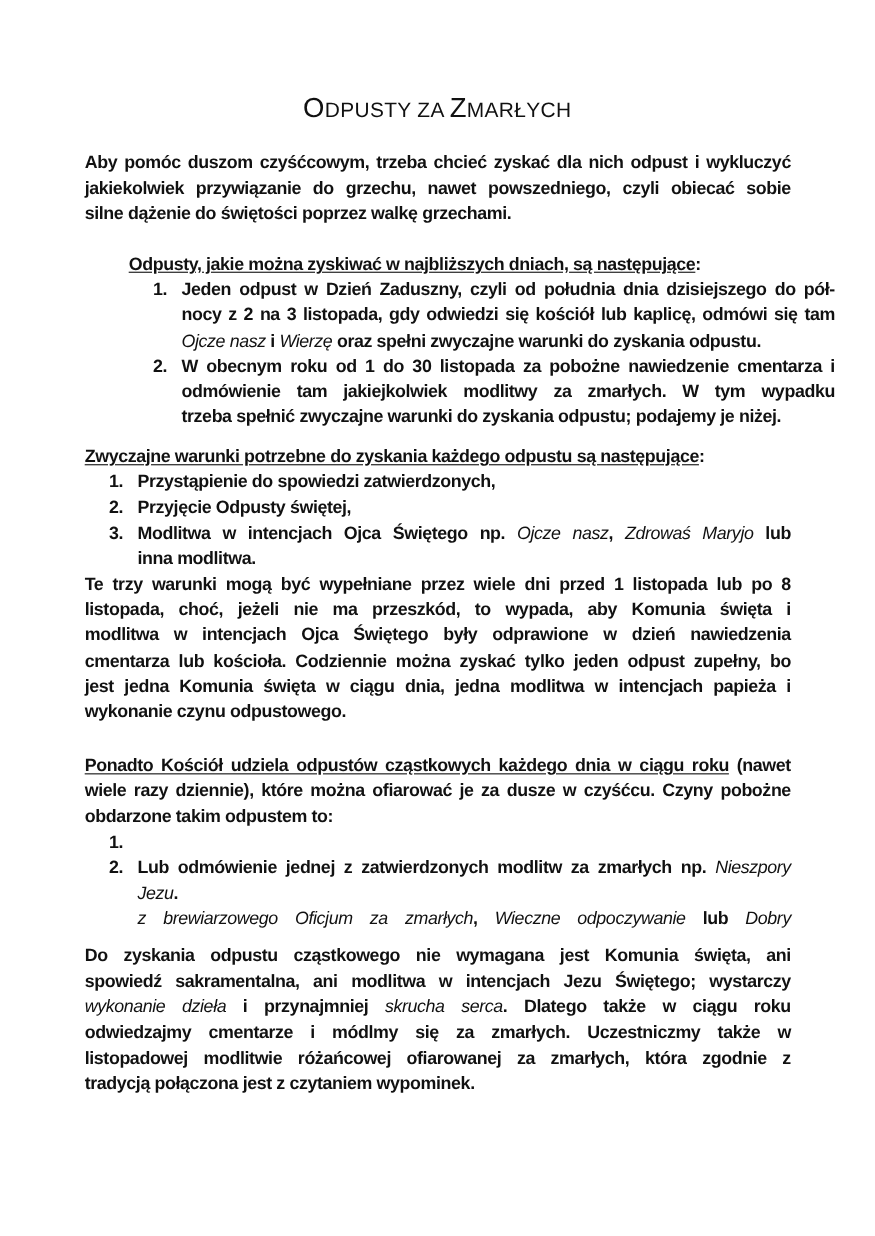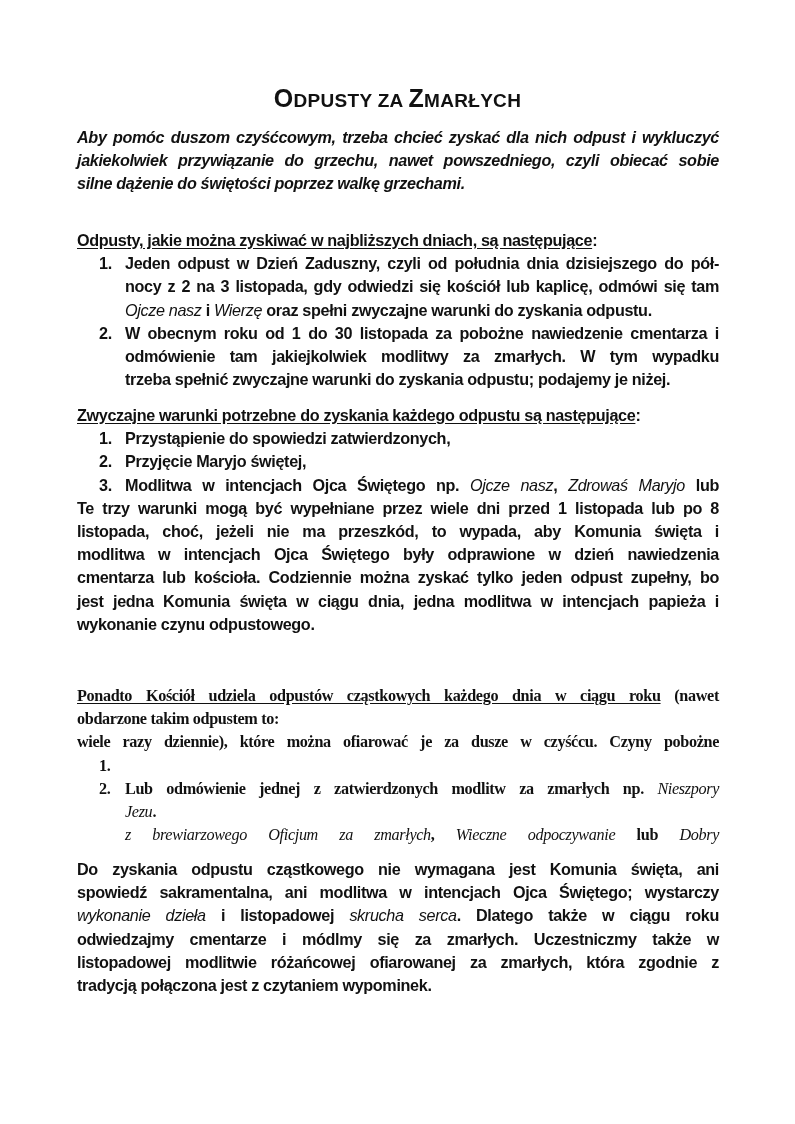--- a/index.html
+++ b/index.html
@@ -1,90 +1,91 @@
 <!DOCTYPE html>
 <html><head>
   <meta charset="utf-8">
   <style>
     html, body { margin: 0; padding: 0; background: #ffffff; }
     body { width: 795px; height: 1124px; position: relative; overflow: hidden;
            font-family: "Liberation Sans", "DejaVu Sans", sans-serif; color: #111111; }
     .page { position: absolute; left: 0; top: 0; width: 795px; height: 1124px; }
     .title { position: absolute; top: 84px; left: 0; width: 795px; text-align: center;
-             font-weight: bold; font-size: 25px; letter-spacing: 0.3px; }
+             font-weight: normal; font-size: 25px; letter-spacing: 0.3px; }
     .title .big { font-size: 25px; }
     .title .sc { font-size: 19px; }
     .block { position: absolute; left: 77px; width: 642px; }
     .line { height: 23.2px; line-height: 23.2px; font-size: 16.2px; font-weight: bold;
             white-space: nowrap; overflow: visible; letter-spacing: -0.35px; }
     .j { text-align: justify; text-align-last: justify; }
     .ind { padding-left: 48px; }
     .li { position: relative; padding-left: 48px; }
     .li .num { position: absolute; left: 22px; }
     .u { text-decoration: underline; text-underline-offset: 2px; }
     .it { font-style: italic; font-weight: normal; }
   </style>
 </head>
 <body>
 
 <div class="page">
 
   <div class="title"><span class="big">O</span><span class="sc">DPUSTY ZA </span><span class="big">Z</span><span class="sc">MARŁYCH</span></div>
 
-  <div class="block" style="top:126px;font-style:italic;">
+  <div class="block" style="top:137px;">
     <div class="line j">Aby pomóc duszom czyśćcowym, trzeba chcieć zyskać dla nich odpust i wykluczyć</div>
     <div class="line j">jakiekolwiek przywiązanie do grzechu, nawet powszedniego, czyli obiecać sobie</div>
     <div class="line">silne dążenie do świętości poprzez walkę grzechami.</div>
   </div>
 
-  <div class="block" style="top:229px;">
+  <div class="block" style="top:229px;margin-left:40px;">
     <div class="line"><span class="u">Odpusty, jakie można zyskiwać w najbliższych dniach, są następujące</span><span>:</span></div>
     <div>
       <div class="line li j"><span class="num">1.</span><span>Jeden odpust w Dzień Zaduszny, czyli od południa dnia dzisiejszego do pół-</span></div>
       <div class="line ind j">nocy z 2 na 3 listopada, gdy odwiedzi się kościół lub kaplicę, odmówi się tam</div>
       <div class="line ind"><span class="it">Ojcze nasz</span><span> i </span><span class="it">Wierzę</span><span> oraz spełni zwyczajne warunki do zyskania odpustu.</span></div>
     </div>
     <div>
       <div class="line li j"><span class="num">2.</span><span>W obecnym roku od 1 do 30 listopada za pobożne nawiedzenie cmentarza i</span></div>
       <div class="line ind j">odmówienie tam jakiejkolwiek modlitwy za zmarłych. W tym wypadku</div>
       <div class="line ind">trzeba  spełnić zwyczajne warunki do zyskania odpustu; podajemy je niżej.</div>
     </div>
   </div>
 
   <div class="block" style="top:404px;">
     <div class="line"><span class="u">Zwyczajne warunki potrzebne do zyskania każdego odpustu są następujące</span><span>:</span></div>
     <div class="line li"><span class="num">1.</span><span>Przystąpienie do spowiedzi zatwierdzonych,</span></div>
-    <div class="line li"><span class="num">2.</span><span>Przyjęcie Maryjo świętej,</span></div>
+    <div class="line li"><span class="num">2.</span><span>Przyjęcie Odpusty świętej,</span></div>
     <div>
       <div class="line li j"><span class="num">3.</span><span>Modlitwa w intencjach Ojca Świętego np. </span><span class="it">Ojcze nasz</span><span>, </span><span class="it">Zdrowaś Maryjo</span><span> lub</span></div>
+      <div class="line ind">inna modlitwa.</div>
     </div>
     <div>
       <div class="line j">Te trzy warunki mogą być wypełniane przez wiele dni przed 1 listopada lub po 8</div>
       <div class="line j">listopada, choć, jeżeli nie ma  przeszkód, to wypada, aby Komunia święta i</div>
       <div class="line j">modlitwa w intencjach Ojca Świętego były odprawione w dzień nawiedzenia</div>
       <div class="line j">cmentarza lub kościoła. Codziennie można zyskać tylko jeden odpust zupełny, bo</div>
       <div class="line j">jest jedna Komunia święta w ciągu dnia, jedna modlitwa w intencjach papieża i</div>
       <div class="line">wykonanie czynu odpustowego.</div>
     </div>
   </div>
 
-  <div class="block" style="top:685px;font-family:Liberation Serif, serif;">
+  <div class="block" style="top:685px;">
     <div class="line j"><span class="u">Ponadto Kościół udziela odpustów cząstkowych każdego dnia w ciągu roku</span><span> (nawet</span></div>
+    <div class="line j">wiele razy dziennie), które można ofiarować je za dusze w czyśćcu. Czyny pobożne</div>
     <div class="line">obdarzone takim odpustem to:</div>
-    <div class="line j">wiele razy dziennie), które można ofiarować je za dusze w czyśćcu. Czyny pobożne</div>
     <div class="line li"><span class="num">1.</span></div>
     <div>
       <div class="line li j"><span class="num">2.</span><span>Lub odmówienie jednej z zatwierdzonych modlitw za zmarłych np. </span><span class="it">Nieszpory</span></div>
       <div class="line ind"><span class="it">Jezu</span><span>.</span></div>
       <div class="line ind j"><span class="it">z brewiarzowego Oficjum za zmarłych</span><span>, </span><span class="it">Wieczne odpoczywanie</span><span> lub </span><span class="it">Dobry</span></div>
     </div>
   </div>
 
   <div class="block" style="top:858px;">
     <div class="line j">Do zyskania odpustu cząstkowego nie wymagana jest Komunia święta, ani</div>
-    <div class="line j">spowiedź sakramentalna, ani modlitwa w intencjach Ojca Świętego; wystarczy</div>
-    <div class="line j"><span class="it">wykonanie dzieła</span><span> i listopadowej </span><span class="it">skrucha serca</span><span>. Dlatego także w ciągu roku</span></div>
+    <div class="line j">spowiedź sakramentalna, ani modlitwa w intencjach Jezu Świętego; wystarczy</div>
+    <div class="line j"><span class="it">wykonanie dzieła</span><span> i przynajmniej </span><span class="it">skrucha serca</span><span>. Dlatego także w ciągu roku</span></div>
     <div class="line j">odwiedzajmy cmentarze i módlmy się za zmarłych. Uczestniczmy także w</div>
     <div class="line j">listopadowej modlitwie różańcowej ofiarowanej za zmarłych, która zgodnie z</div>
     <div class="line">tradycją połączona jest z czytaniem wypominek.</div>
   </div>
 
 </div>
 
 </body></html>

